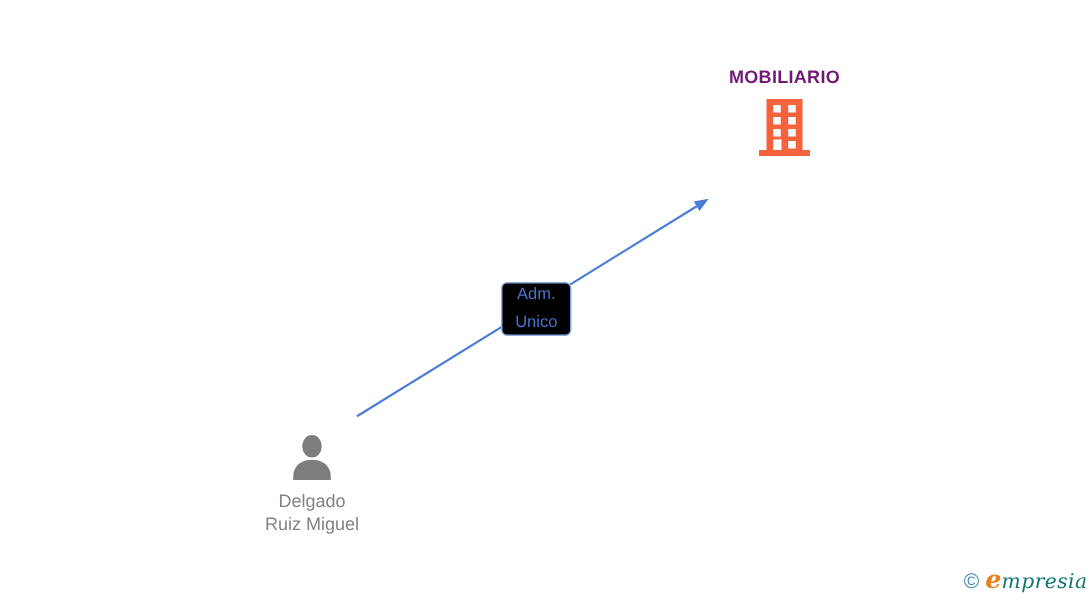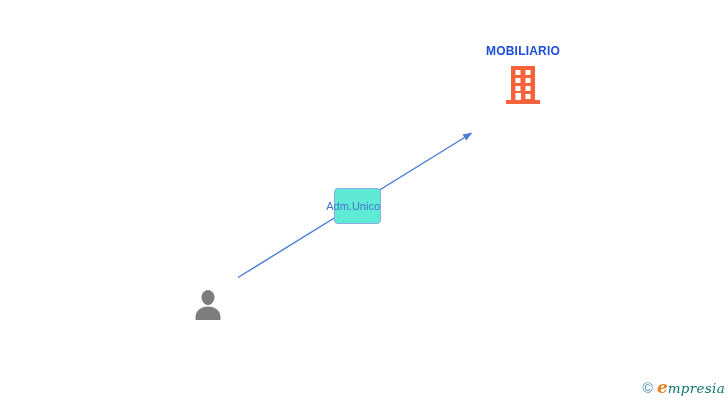--- a/index.html
+++ b/index.html
@@ -20,44 +20,44 @@
   .node {
     position: absolute;
     text-align: center;
     cursor: pointer;
   }
   .company-node { left: 428px; top: 44px; width: 190px; }
   .company-name {
     font-size: 12px;
     font-weight: bold;
     line-height: 15px;
-    color: #1d4ed8;
+    color: #701a75;
     letter-spacing: 0.2px;
   }
   .company-icon-wrap { margin-top: 7px; height: 38px; }
   .person-node { left: 133px; top: 290px; width: 150px; }
   .person-icon-wrap { height: 30px; }
   .person-name {
     margin-top: 7px;
     font-size: 12px;
     line-height: 15px;
     color: #838383;
   }
   .rel-label {
     position: absolute;
     left: 334px; top: 188px;
     width: 47px; height: 36px;
     box-sizing: border-box;
-    background: #5eead4;
+    background: #000000;
     border: 1px solid #8BACE2;
     border-radius: 4px;
     display: flex;
-    flex-direction: row;
+    flex-direction: column;
     align-items: center;
-    justify-content: flex-end;
+    justify-content: space-between;
     font-size: 11px;
     line-height: 15px;
     color: #4573CB;
     cursor: pointer;
   }
   .footer-logo {
     position: absolute;
     right: 3px; bottom: 3px;
     display: flex;
     align-items: baseline;
@@ -121,20 +121,24 @@
     <div>Unico</div>
   </div>
 
   <div class="node person-node">
     <div class="person-icon-wrap">
       <svg width="28" height="30" viewBox="0 0 28 30" fill="#7D7D7D">
         <ellipse cx="14" cy="7.5" rx="6.5" ry="7.5"></ellipse>
         <path d="M1.5,30 L1.5,27.5 C1.5,20.5 7,16.5 14,16.5 C21,16.5 26.5,20.5 26.5,27.5 L26.5,30 Z"></path>
       </svg>
     </div>
+    <div class="person-name">
+      <div>Delgado</div>
+      <div>Ruiz Miguel</div>
+    </div>
   </div>
 
   <div class="footer-logo">
     <span class="copyright-sym">©</span>
     <span class="brand-initial">e</span>
     <span class="brand-rest">mpresia</span>
   </div>
 
 </div>
 

